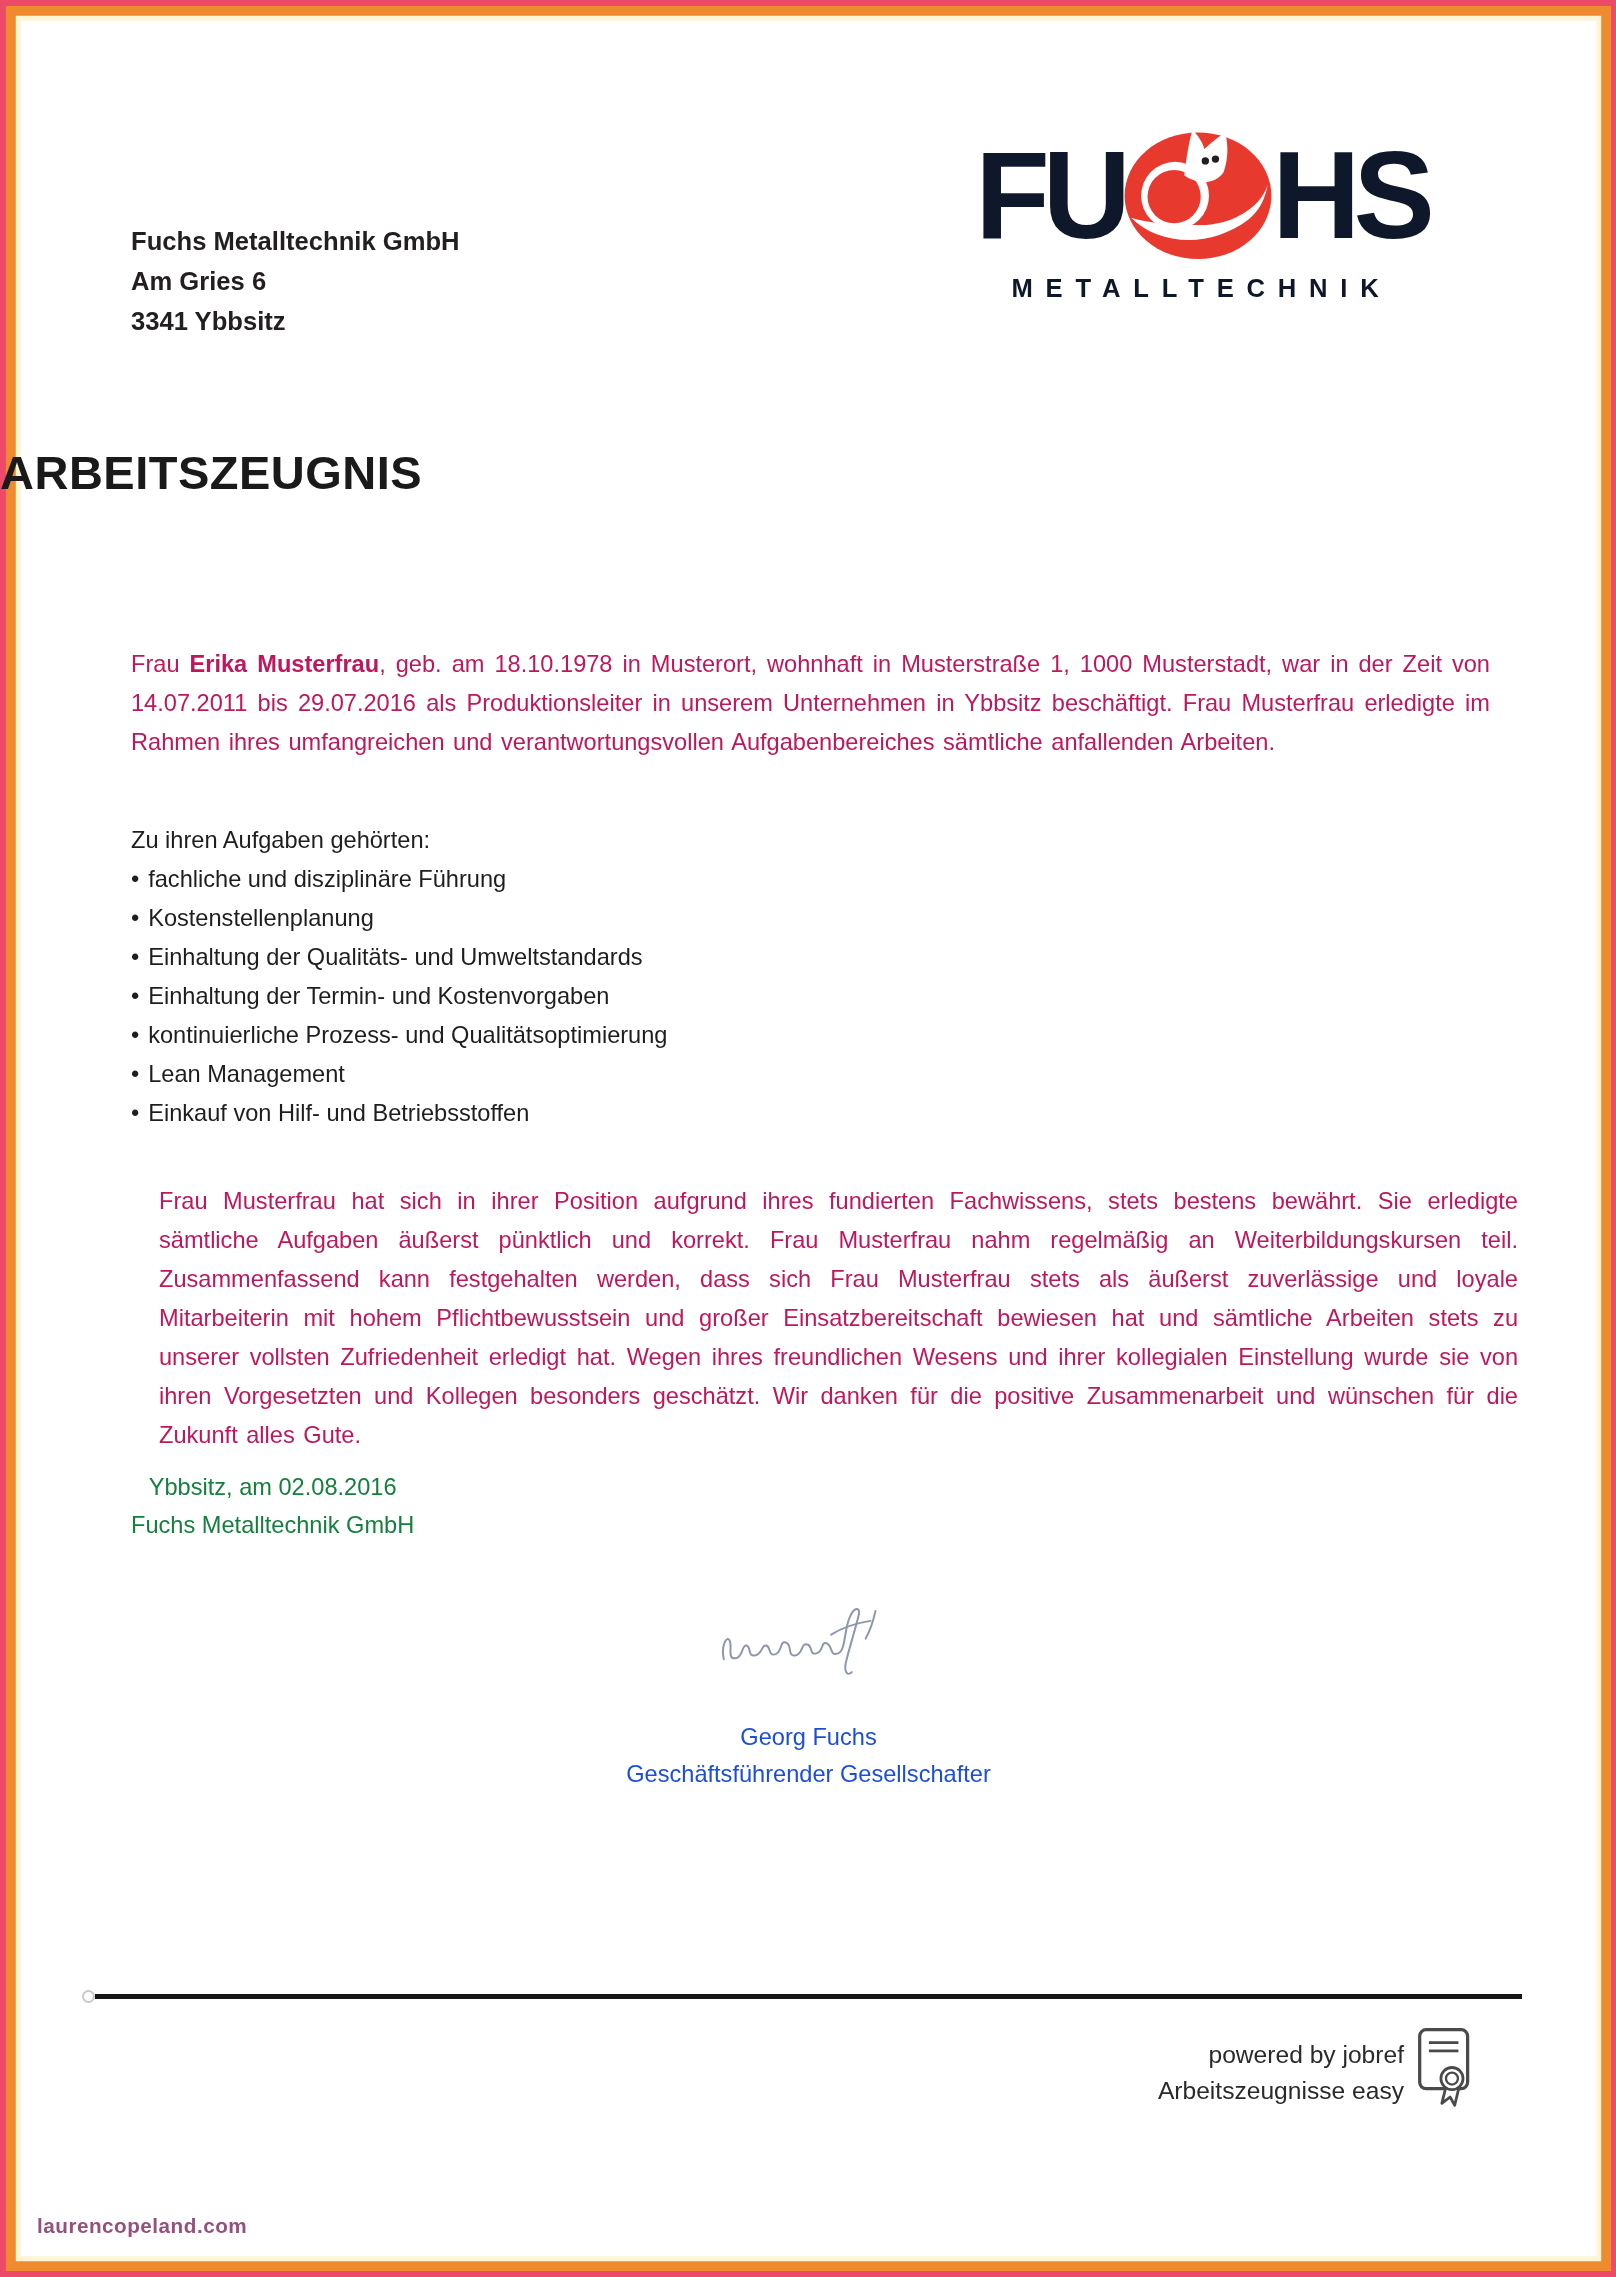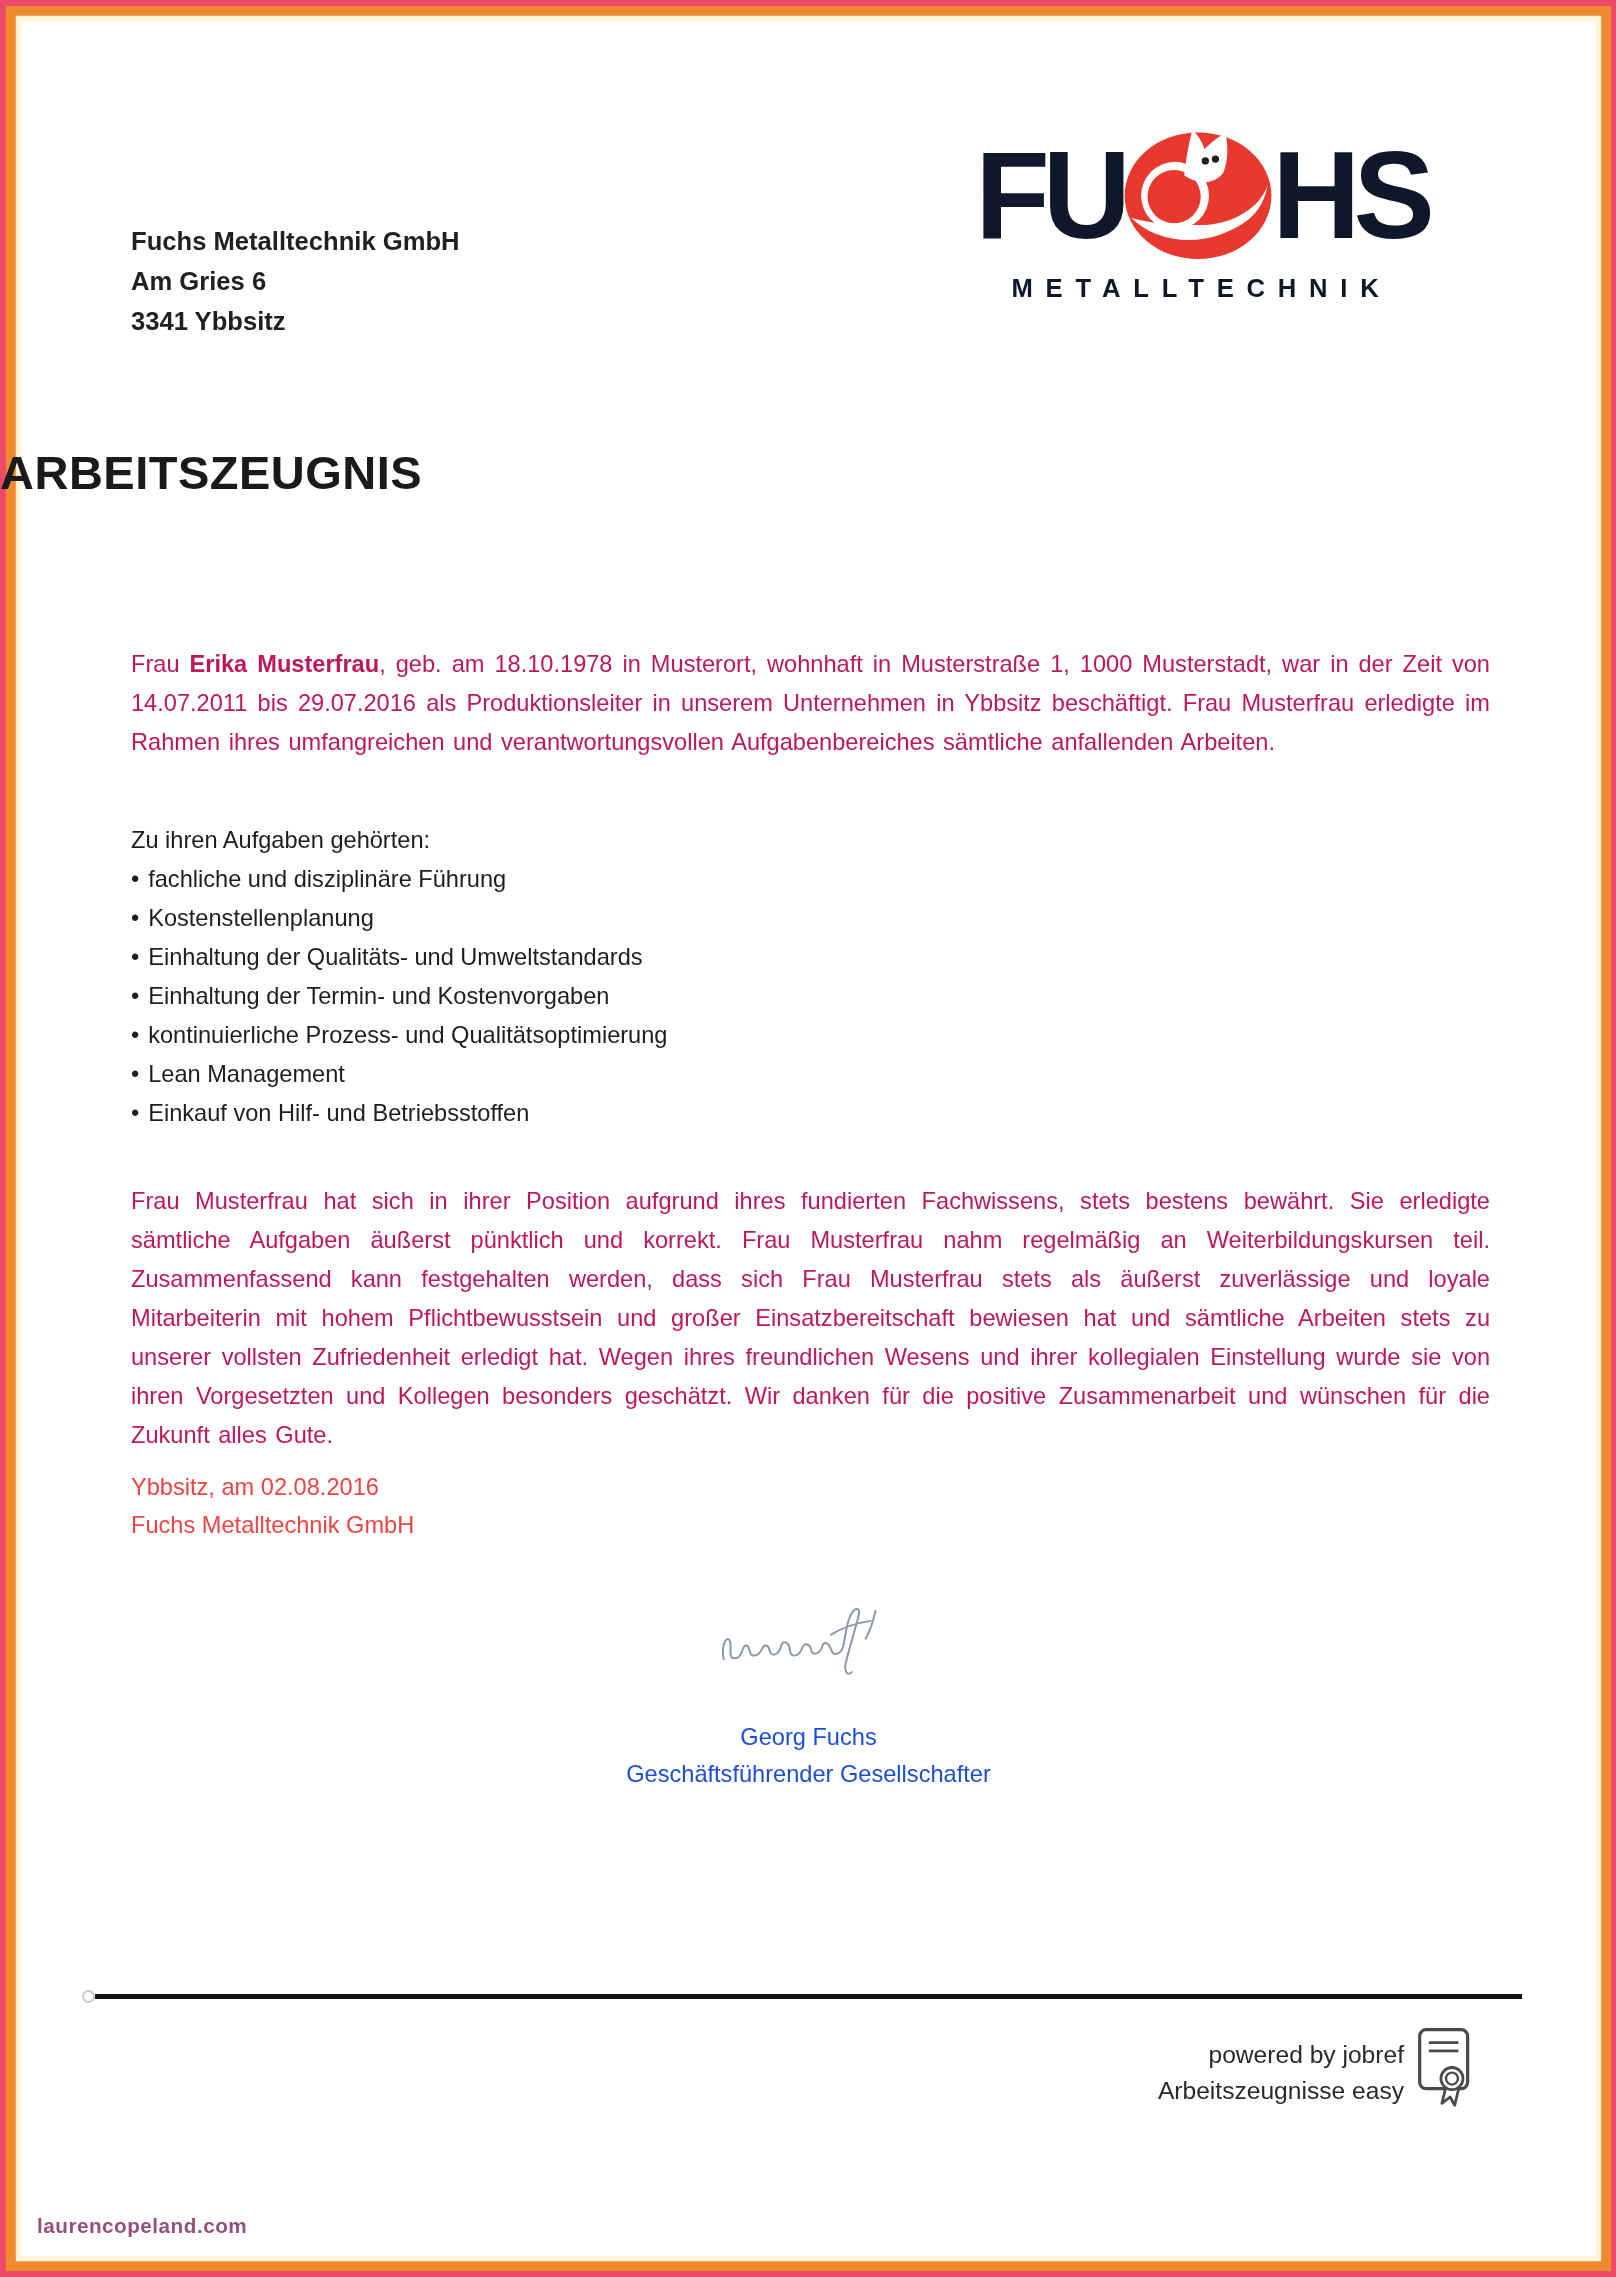--- a/index.html
+++ b/index.html
@@ -34,30 +34,30 @@
   .doc-title{
     position:absolute;left:0;right:0;top:445px;text-align:left;
     font-size:47px;font-weight:bold;letter-spacing:0.5px;color:#1a1a1a;
   }
   
   .para{
     position:absolute;left:131px;width:1359px;
     font-size:23.6px;line-height:39px;text-align:justify;word-spacing:2px;color:#be185d;
   }
   .para-intro{top:621px;}
-  .para-assessment{top:1158px;}
+  .para-assessment{top:1158px;margin-left:28px;}
   .tasks{
     position:absolute;left:131px;top:821px;width:1359px;
     font-size:23.6px;line-height:39px;color:#1e1e1e;
   }
   .tasks ul{list-style:none;margin:0;padding:0;}
   .tasks li .bullet{margin-right:8.9px;}
   .closing{
     position:absolute;left:131px;top:1468px;
-    font-size:23.6px;line-height:38px;color:#ef4444;
+    font-size:23.6px;line-height:38px;color:#15803d;text-align:center;
   }
   
   .signature-block{
     position:absolute;left:0;right:0;top:1598px;text-align:center;
     font-size:23.6px;line-height:37px;color:#1d4ed8;
   }
   .signature-scribble{display:block;margin:0 auto 25.6px auto;}
   
   .footer-rule{
     position:absolute;left:95px;top:1994px;width:1427px;height:4.9px;background:#151515;

